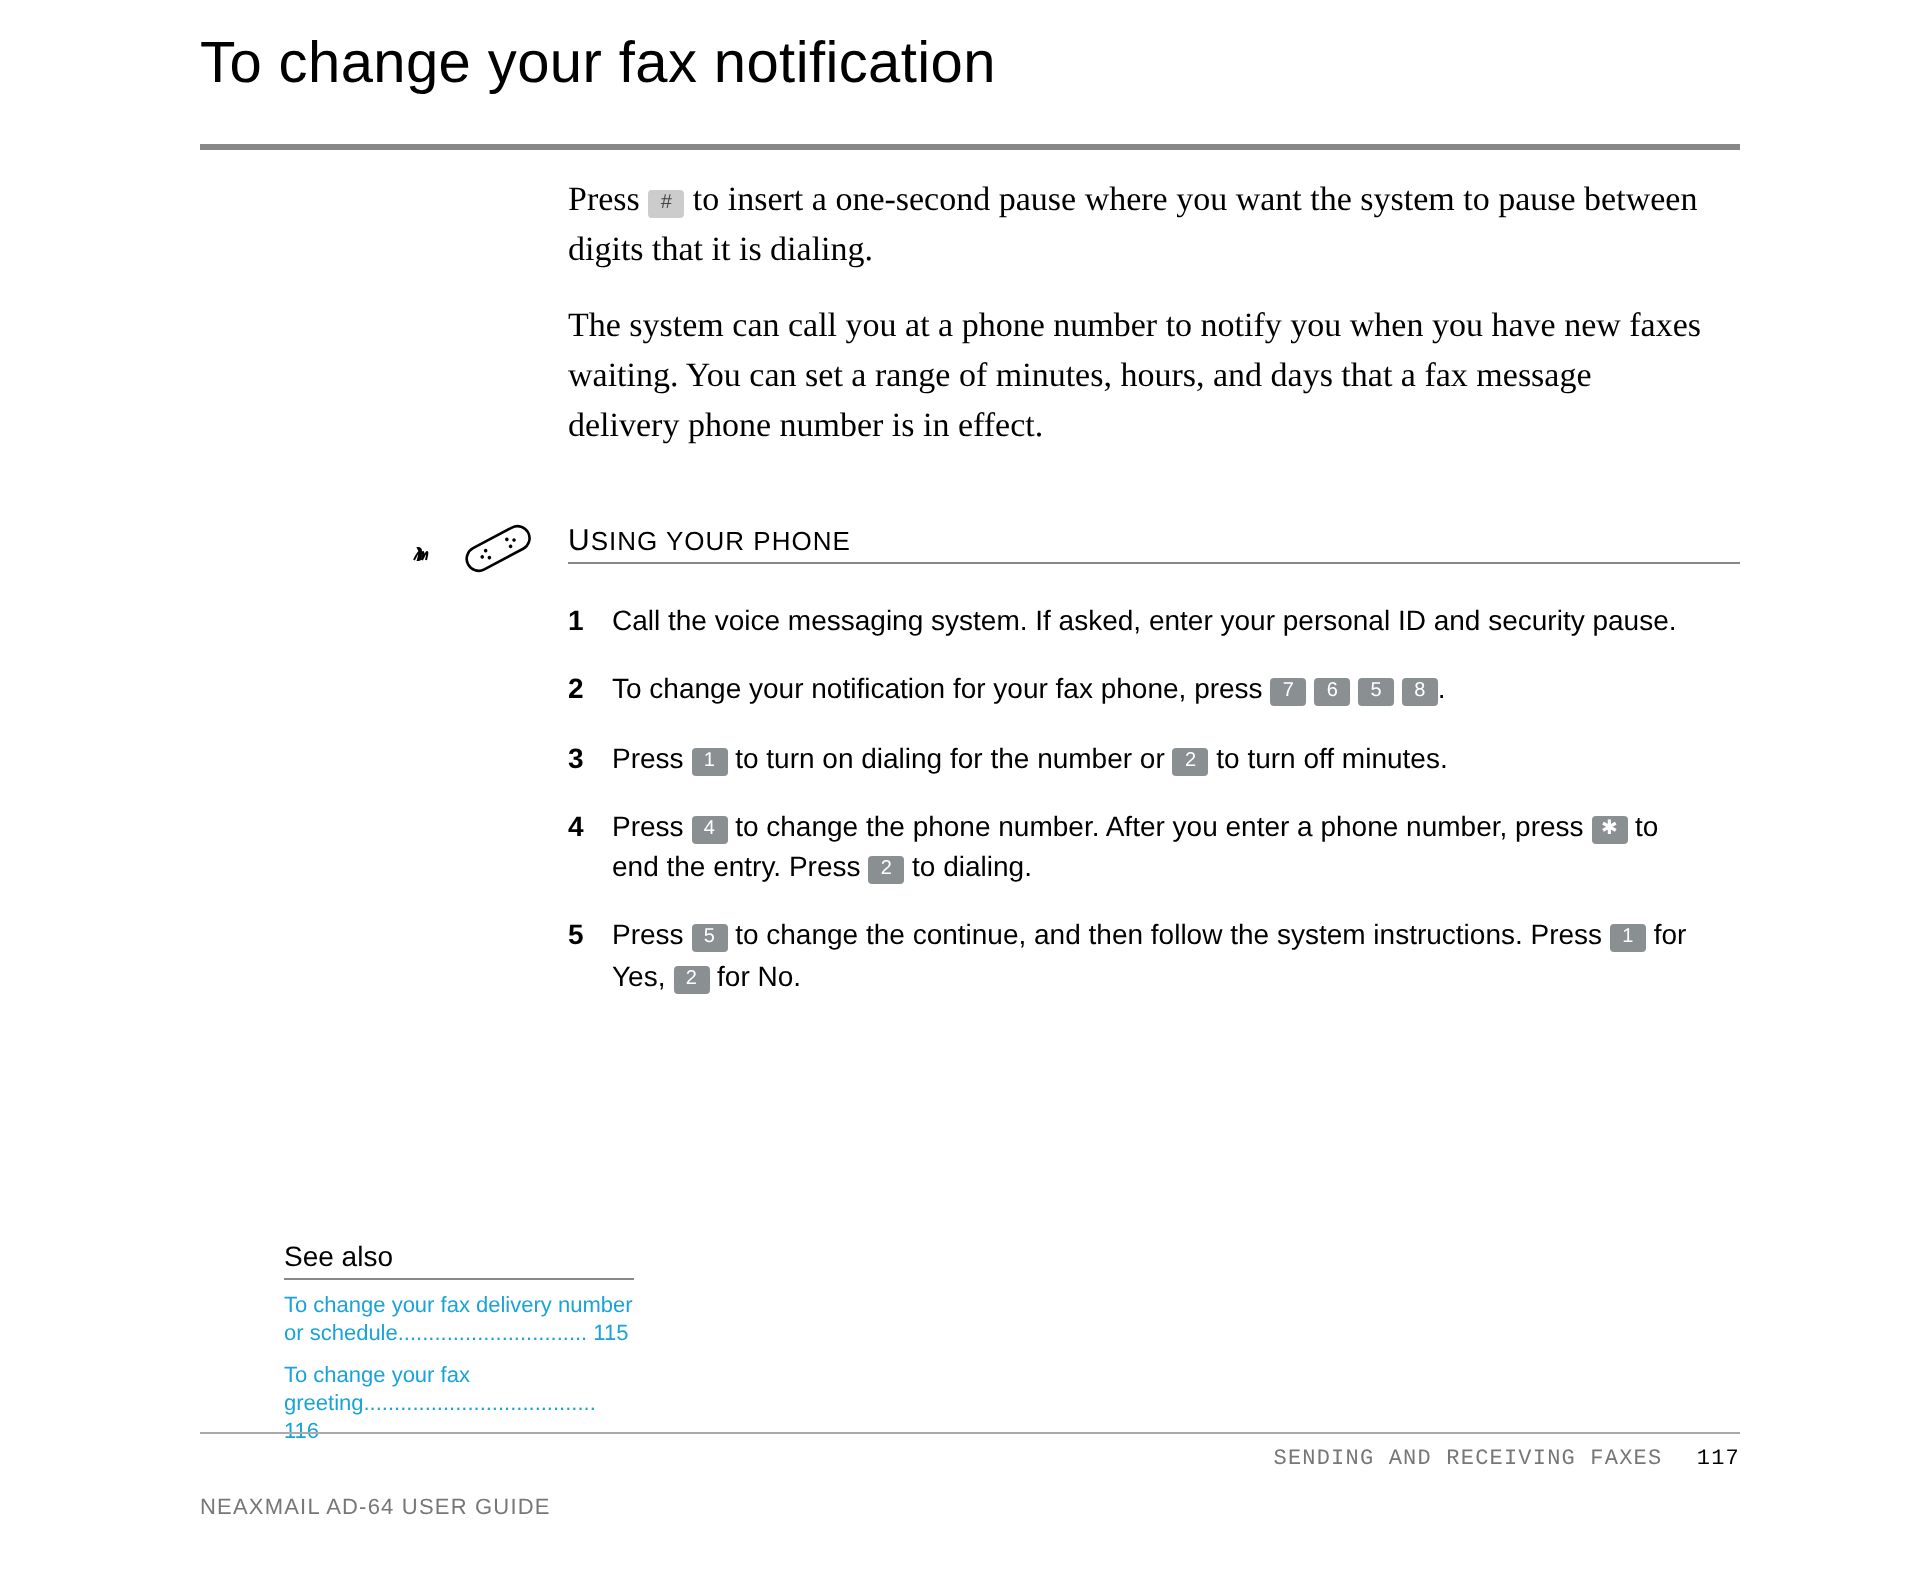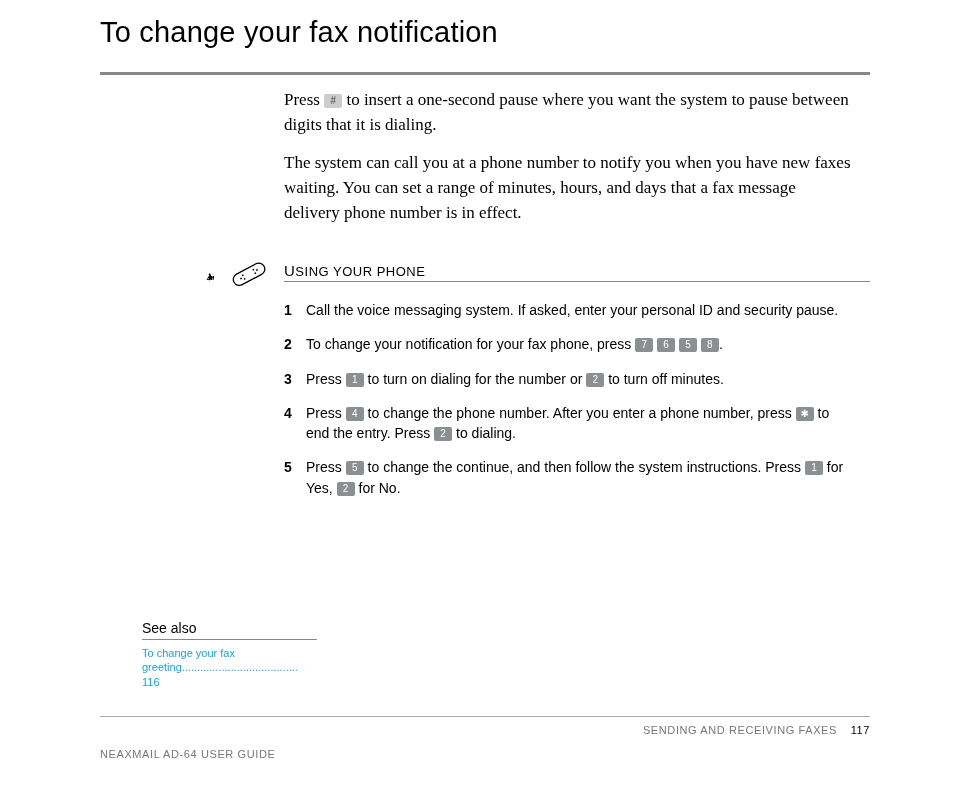--- a/index.html
+++ b/index.html
@@ -139,21 +139,21 @@
     top: 748px;
     font-family: "Helvetica Neue", Arial, sans-serif;
     font-size: 11px;
     letter-spacing: 0.6px;
     color: #777;
   }
   .footer-right {
     position: absolute;
     right: 84px;
     top: 724px;
-    font-family: Liberation Sans, sans-serif;
+    font-family: Liberation Mono, monospace;
     font-size: 11px;
     letter-spacing: 0.6px;
     color: #777;
   }
   .footer-right .pnum { color:#000; margin-left:10px;}
 </style>
 </head>
 <body>
 
 <div class="page">
@@ -205,20 +205,21 @@
         <div class="step-body"><span>Press </span><span class="key">4</span><span> to change the phone number. After you enter a phone number, press </span><span class="key">✱</span><span> to end the entry. Press </span><span class="key">2</span><span> to dialing.</span></div>
       </div>
       <div class="step">
         <div class="step-num">5</div>
         <div class="step-body"><span>Press </span><span class="key">5</span><span> to change the continue, and then follow the system instructions. Press </span><span class="key">1</span><span> for Yes, </span><span class="key">2</span><span> for No.</span></div>
       </div>
     </div>
 
   <div class="see-also">
     <div class="see-also-title">See also</div>
+    <div class="see-link">To change your fax delivery number or schedule............................... 115</div>
     <div class="see-link">To change your fax greeting...................................... 116</div>
   </div>
 
   <div class="footer-rule"></div>
   <div class="footer-left">NEAXMAIL AD-64 USER GUIDE</div>
   <div class="footer-right">
     <span>SENDING AND RECEIVING FAXES</span>
     <span class="pnum">117</span>
   </div>
 

